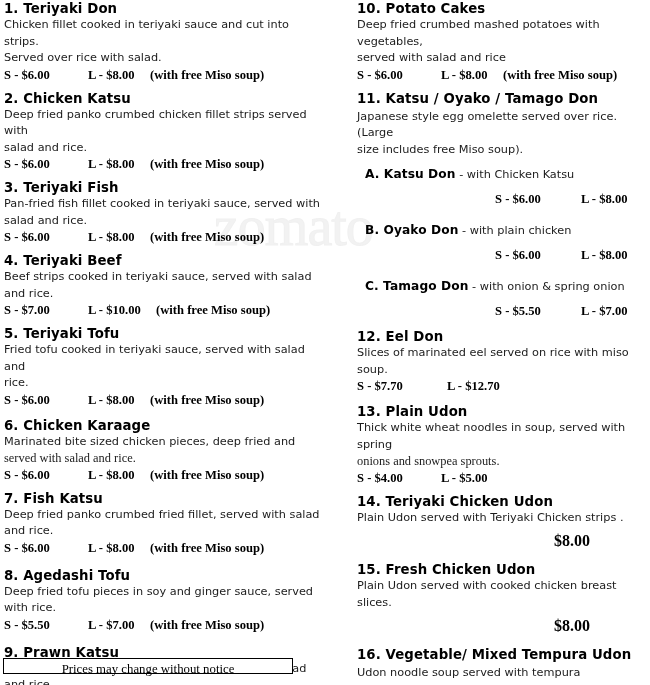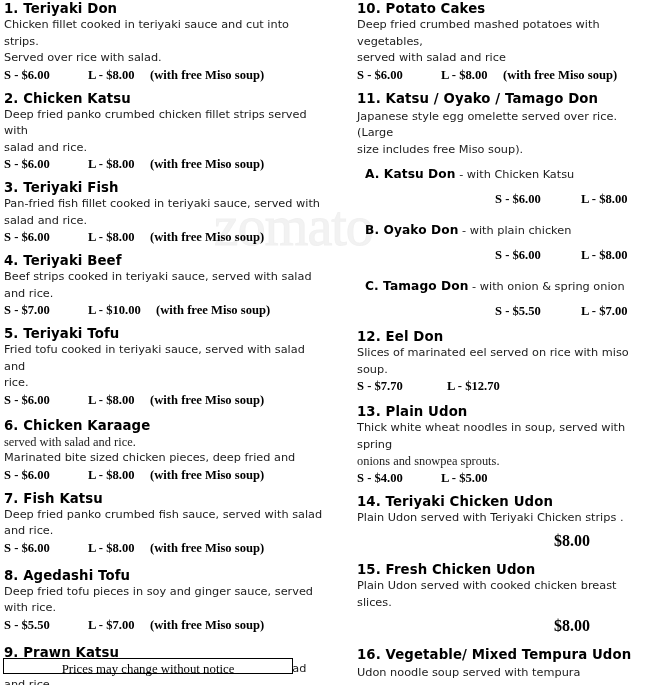--- a/index.html
+++ b/index.html
@@ -245,33 +245,33 @@
       <div class="price-row">
         <span class="price-s">S - $6.00</span>
         <span class="price-l">L - $8.00</span>
         <span class="price-l" style="left:146px">(with free Miso soup)</span>
       </div>
     </div>
     <div class="gap-8"></div>
 
     <div>
       <div class="item-title">6. Chicken Karaage</div>
+      <div class="item-desc">Marinated bite sized chicken pieces, deep fried and</div>
       <div class="item-desc serif">served with salad and rice.</div>
-      <div class="item-desc">Marinated bite sized chicken pieces, deep fried and</div>
       <div class="price-row">
         <span class="price-s">S - $6.00</span>
         <span class="price-l">L - $8.00</span>
         <span class="price-l" style="left:146px">(with free Miso soup)</span>
       </div>
     </div>
     <div class="gap-6"></div>
 
     <div>
       <div class="item-title">7. Fish Katsu</div>
-      <div class="item-desc">Deep fried panko crumbed fish sauce, served with salad</div>
+      <div class="item-desc">Deep fried panko crumbed fried fillet, served with salad</div>
       <div class="item-desc">and rice.</div>
       <div class="price-row">
         <span class="price-s">S - $6.00</span>
         <span class="price-l">L - $8.00</span>
         <span class="price-l" style="left:146px">(with free Miso soup)</span>
       </div>
     </div>
     <div class="gap-10"></div>
 
     <div>

